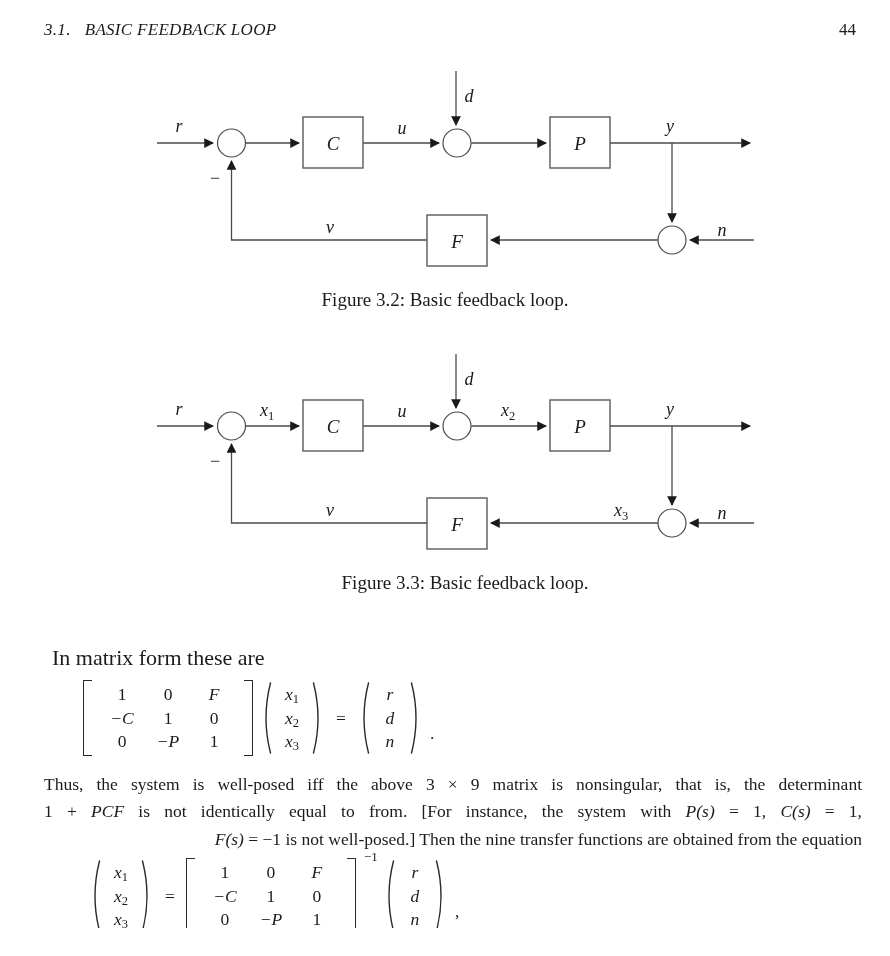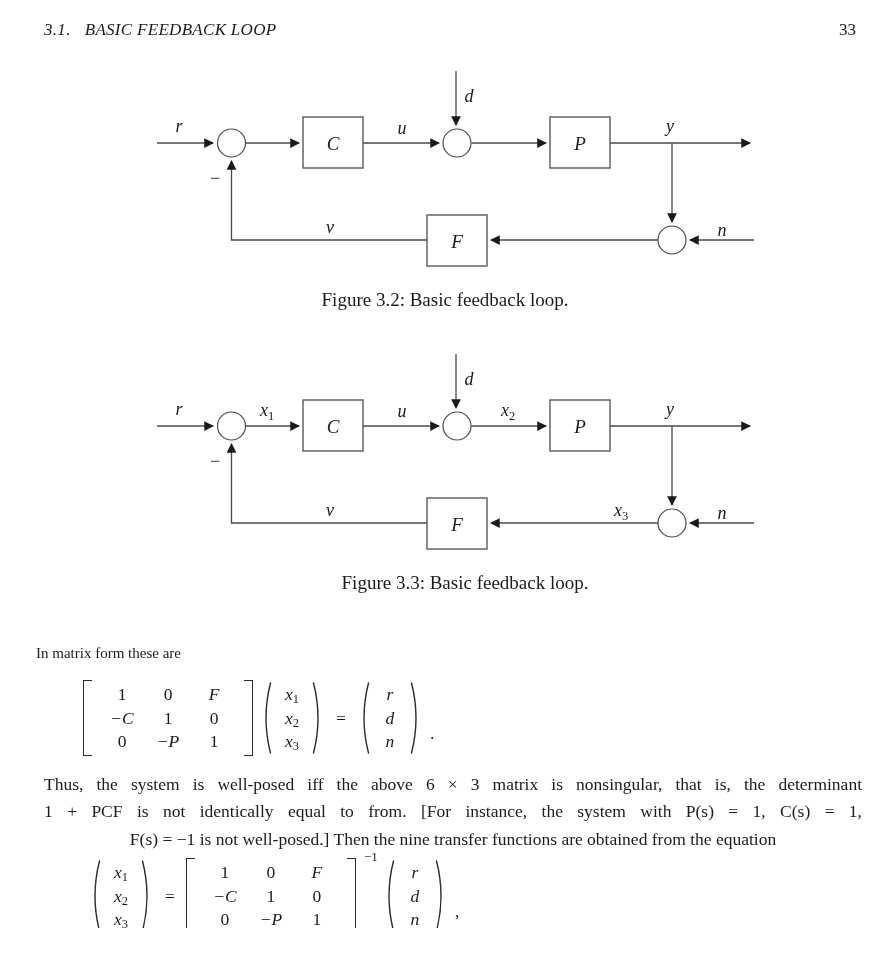--- a/index.html
+++ b/index.html
@@ -28,29 +28,29 @@
   text.mlab{font-family:"Liberation Serif",serif;font-style:italic;font-size:18px;fill:#1a1a1a;}
   text.blab{font-family:"Liberation Serif",serif;font-style:italic;font-size:19px;fill:#1a1a1a;}
   text.sign{font-family:"Liberation Serif",serif;font-style:normal;font-size:18px;fill:#1a1a1a;}
   tspan.msub{font-size:12.5px;font-style:normal;}
   
   .caption{
     position:absolute;left:0;width:890px;text-align:center;
     font-size:19px;
   }
   .intro{
-    position:absolute;left:36px;top:645px;font-size:15px;
+    position:absolute;left:52px;top:645px;font-size:22px;
   }
   .para{
     position:absolute;left:44px;top:771px;width:818px;
     font-size:17.5px;line-height:27.3px;
   }
   .para .jline{text-align:justify;text-align-last:justify;}
-  .para .lline{text-align:center;}
-  .mathit{}
+  .para .lline{text-align:right;}
+  .mathit{font-style:italic;}
   
   .equation{
     position:absolute;display:flex;align-items:center;height:78px;
     font-size:17.5px;
   }
   .sqbr{width:8px;height:74px;flex:0 0 auto;}
   .sqbr.l{border-left:1.5px solid #2a2a2a;border-top:1.5px solid #2a2a2a;border-bottom:1.5px solid #2a2a2a;}
   .sqbr.r{border-right:1.5px solid #2a2a2a;border-top:1.5px solid #2a2a2a;border-bottom:1.5px solid #2a2a2a;}
   .mat{
     display:grid;grid-template-columns:repeat(3,46px);grid-auto-rows:23.5px;
@@ -76,21 +76,21 @@
 </style>
 </head>
 <body>
 
 <div id="page">
 
   <div class="hdr">
     <div class="left">
       <span class="sec">3.1.</span><span>BASIC FEEDBACK LOOP</span>
     </div>
-    <div class="pageno">33</div>
+    <div class="pageno">44</div>
   </div>
 
   <svg class="diagrams" width="890" height="560" viewBox="0 0 890 560">
     <defs>
       <marker id="arr" viewBox="0 0 10 10" refX="9" refY="5" markerWidth="7.5" markerHeight="7.5" orient="auto">
         <path d="M0,0 L10,5 L0,10 z" fill="#1a1a1a"></path>
       </marker>
     </defs>
 
     <g>
@@ -199,21 +199,21 @@
       <span class="cell it">d</span>
       <span class="cell it">n</span>
     </div>
     <svg class="paren" width="14" height="74" viewBox="0 0 14 74">
         <path d="M2.5,2 Q11.5,37 2.5,72"></path>
       </svg>
     <span class="trail">.</span>
   </div>
 
   <div class="para">
-    <div class="jline">Thus, the system is well-posed iff the above 6 × 3 matrix is nonsingular, that is, the determinant</div>
+    <div class="jline">Thus, the system is well-posed iff the above 3 × 9 matrix is nonsingular, that is, the determinant</div>
     <div class="jline"><span>1 + </span><span class="mathit">PCF</span><span> is not identically equal to from.  [For instance, the system with </span><span class="mathit">P(s)</span><span> = 1, </span><span class="mathit">C(s)</span><span> = 1,</span></div>
     <div class="lline"><span class="mathit">F(s)</span><span> = −1 is not well-posed.]  Then the nine transfer functions are obtained from the equation</span></div>
   </div>
 
   <div class="equation" style="left:88px;top:857px;">
     <svg class="paren" width="14" height="74" viewBox="0 0 14 74">
         <path d="M11.5,2 Q2.5,37 11.5,72"></path>
       </svg>
     <div class="vec">
       <span class="cell"><span class="it">x</span><sub class="vs">1</sub></span>

